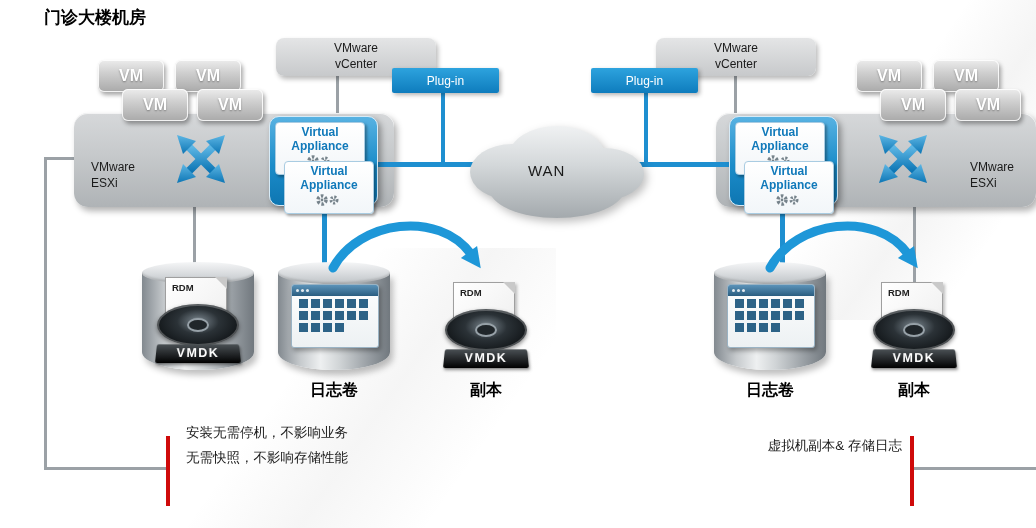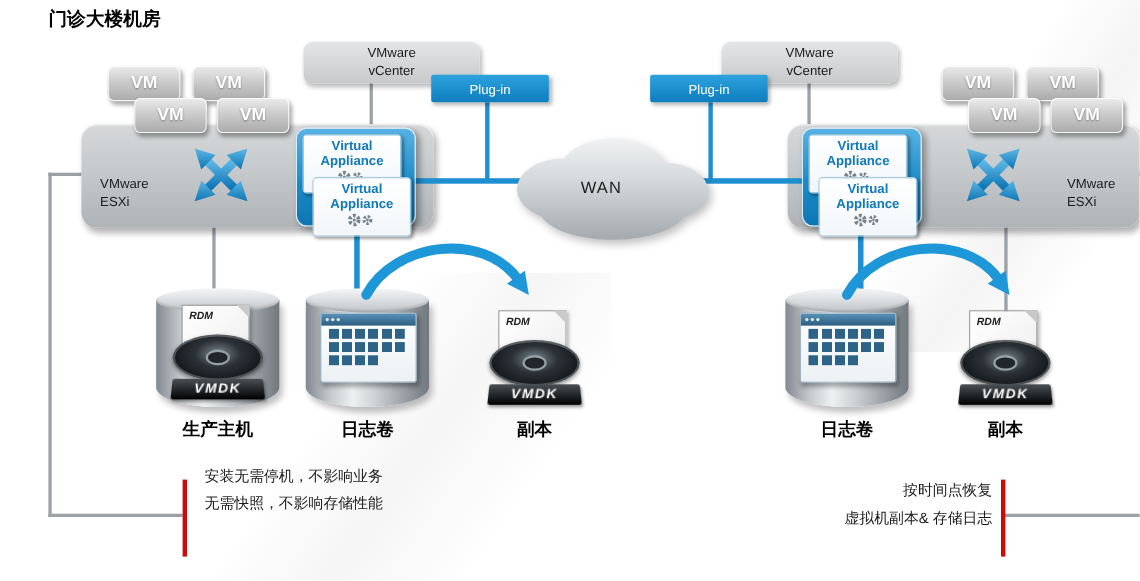--- a/index.html
+++ b/index.html
@@ -54,21 +54,21 @@
   .cloud-label { position:absolute; z-index:21; font-size:15px; color:#1a1a1a; letter-spacing:1px; }
 
   .cyl { position:absolute; z-index:14; }
   .cyl-top { position:absolute; left:0; right:0; top:0; height:22px; border-radius:50%;
     background:linear-gradient(180deg,#f5f6f7 0%,#d5d8db 60%,#bfc3c6 100%);
     box-shadow:inset 0 -2px 2px rgba(0,0,0,.12); z-index:2; }
   .cyl-body { position:absolute; left:0; right:0; top:11px; bottom:0;
     background:linear-gradient(90deg,#82898f 0%,#c6cacd 20%,#eef0f1 38%,#d0d4d6 55%,#9aa0a5 80%,#71787e 100%);
     border-radius:0 0 50% 50% / 0 0 18px 18px; box-shadow:3px 5px 6px rgba(0,0,0,.25); z-index:1; }
 
-  .disk-icon { position:absolute; width:84px; height:86px; z-index:15;font-style:italic; }
+  .disk-icon { position:absolute; width:84px; height:86px; z-index:15; }
   .disk-page { position:absolute; top:0; left:9px; width:60px; height:54px;
     background:linear-gradient(135deg,#ffffff 0%,#f3f3f3 70%,#e6e6e6 100%);
     border:1px solid #9f9f9f; box-shadow:2px 2px 3px rgba(0,0,0,.25); }
   .disk-page::after { content:''; position:absolute; right:-1px; top:-1px;
     border-left:12px solid transparent; border-top:12px solid #c9c9c9; }
   .rdm-label { position:absolute; top:4px; left:6px; font-size:9.5px; font-weight:bold; color:#222; }
   .platter { position:absolute; top:27px; left:1px; width:82px; height:42px; border-radius:50%;
     background:radial-gradient(ellipse at 50% 42%, #aeb6bc 0%, #5d676e 14%, #2b3237 36%, #121619 75%, #05070a 100%);
     box-shadow:0 2px 4px rgba(0,0,0,.45), inset 0 0 0 2px rgba(255,255,255,.25); }
   .platter::after { content:''; position:absolute; left:50%; top:50%; width:18px; height:10px;
@@ -310,31 +310,29 @@
   </div>
 
   <div class="disk-icon" style="left:836px;top:282px;">
     <div class="disk-page">
       <span class="rdm-label">RDM</span>
     </div>
     <div class="platter"></div>
     <div class="vmdk-banner">VMDK</div>
   </div>
 
-  <div class="storage-label" style="left:106px;top:380px;width:112px;">生产主机</div>
   <div class="storage-label" style="left:242px;top:380px;width:112px;">日志卷</div>
   <div class="storage-label" style="left:408px;top:380px;width:84px;">副本</div>
   <div class="storage-label" style="left:678px;top:380px;width:112px;">日志卷</div>
   <div class="storage-label" style="left:836px;top:380px;width:84px;">副本</div>
 
   <div class="red-bar" style="left:130px;top:436px;height:70px;"></div>
   <div class="notes" style="left:150px;top:420px;width:340px;">
     <div class="note-line">安装无需停机，不影响业务</div>
     <div class="note-line">无需快照，不影响存储性能</div>
   </div>
 
   <div class="red-bar" style="left:874px;top:436px;height:70px;"></div>
   <div class="notes right" style="right:170px;top:433px;width:420px;">
-    <div class="note-line">按时间点恢复</div>
     <div class="note-line">虚拟机副本&amp; 存储日志</div>
   </div>
 
 </div>
 
 </body></html>

